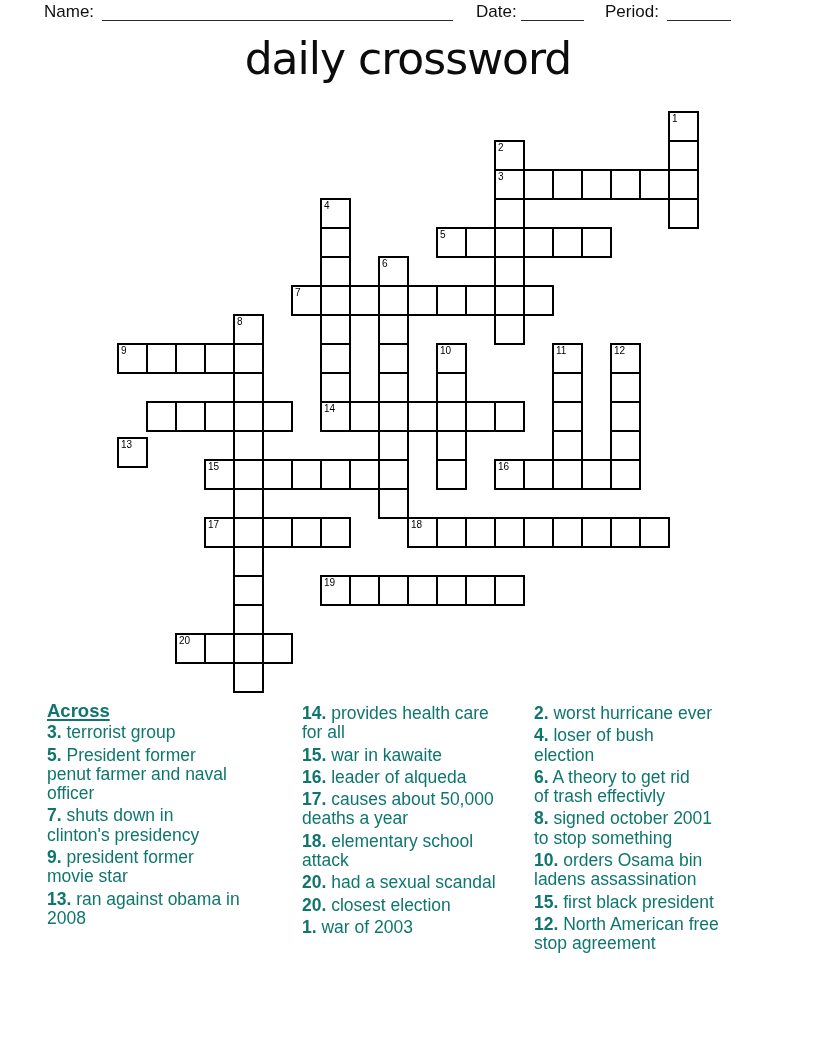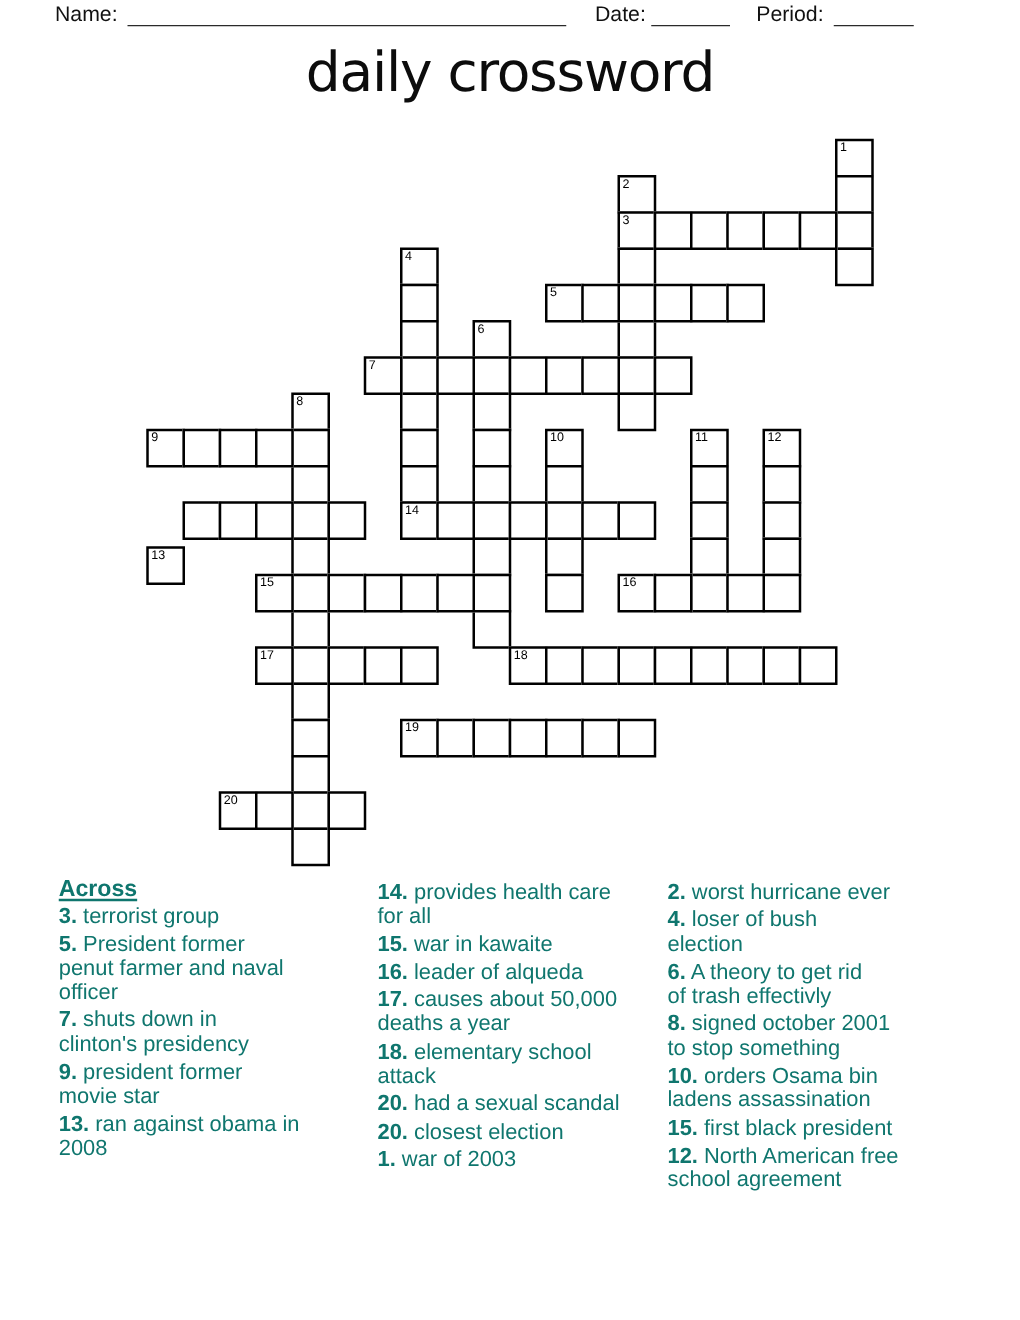--- a/index.html
+++ b/index.html
@@ -290,17 +290,17 @@
       </div>
       <div class="clue">
         <div class="clue-line"><span class="num">10.</span> orders Osama bin</div>
         <div class="clue-line">ladens assassination</div>
       </div>
       <div class="clue">
         <div class="clue-line"><span class="num">15.</span> first black president</div>
       </div>
       <div class="clue">
         <div class="clue-line"><span class="num">12.</span> North American free</div>
-        <div class="clue-line">school agreement</div>
+        <div class="clue-line">stop agreement</div>
       </div>
     </div>
 
 </div>
 
 </body></html>

